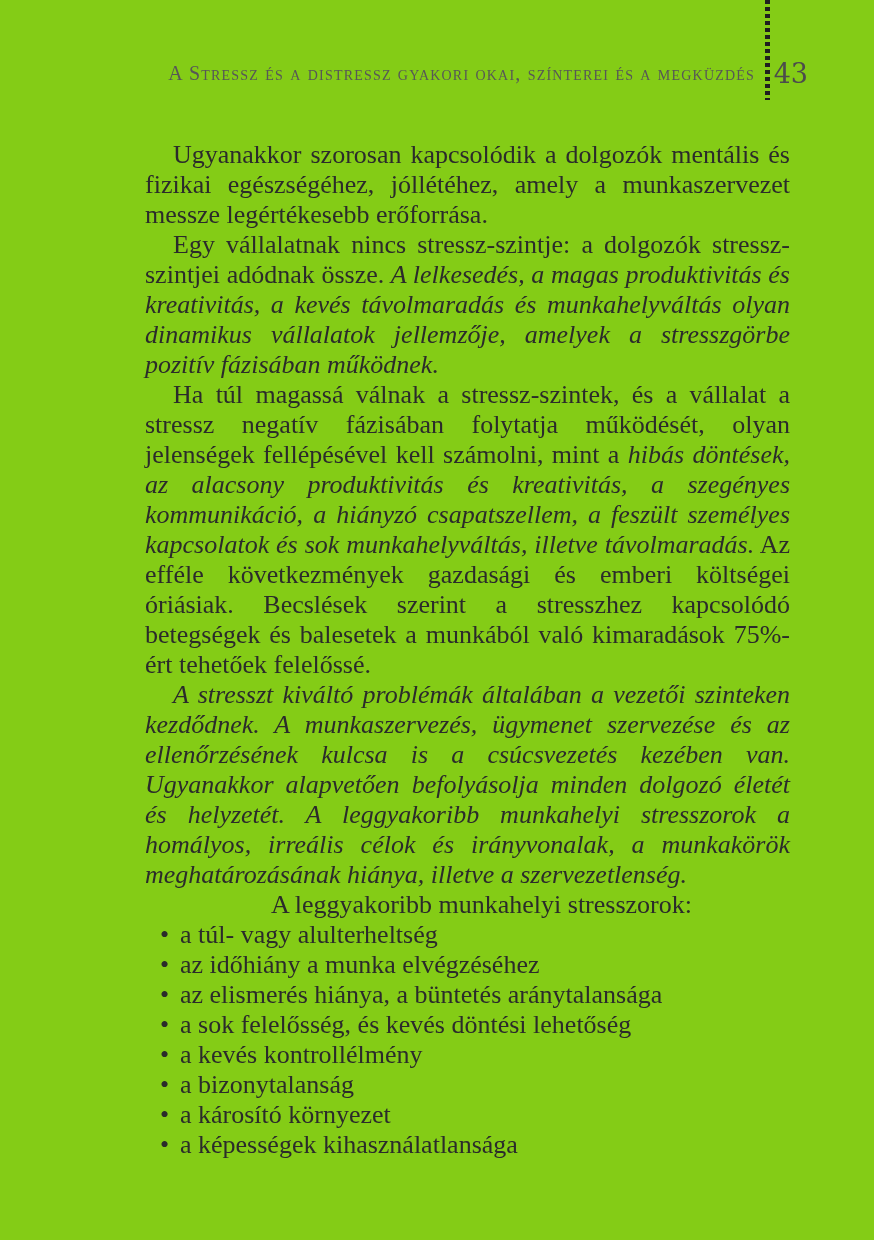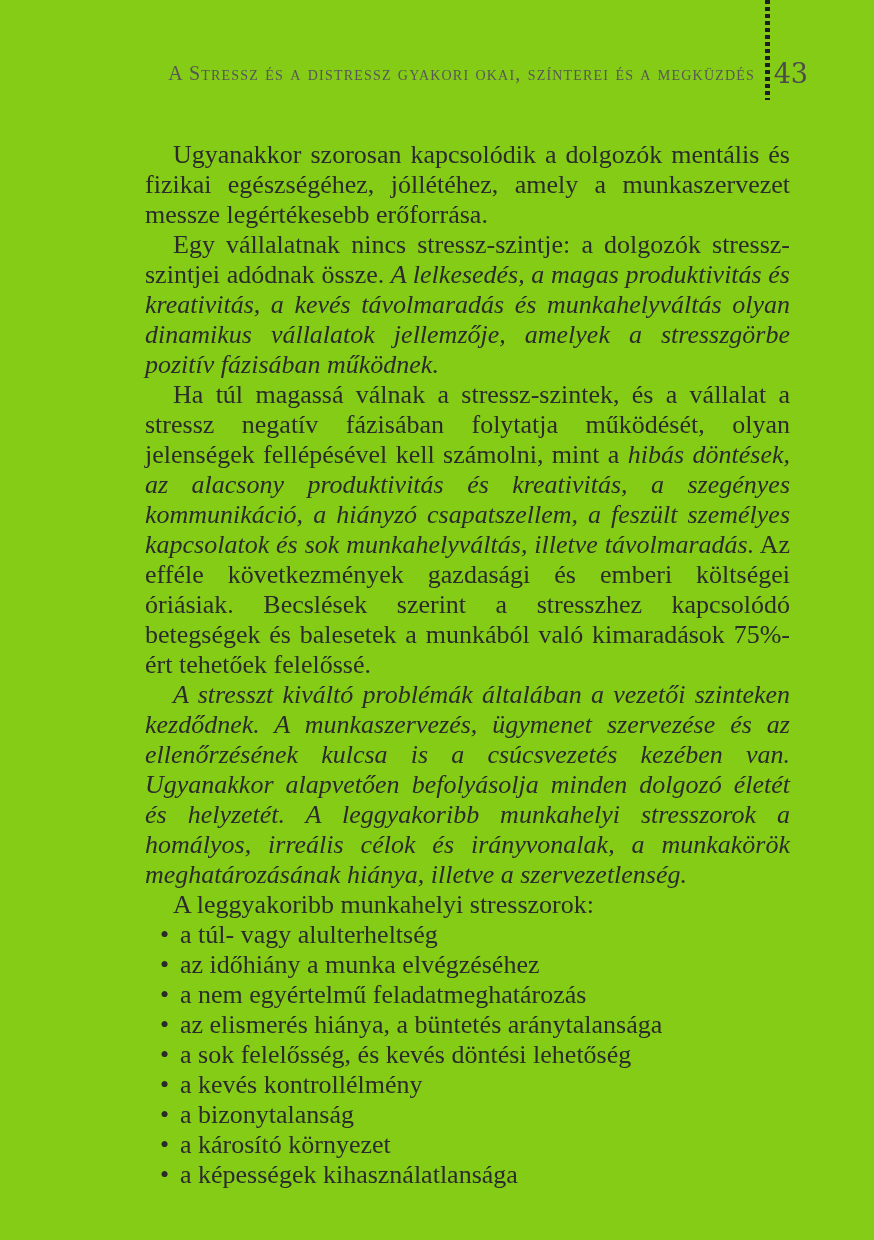--- a/index.html
+++ b/index.html
@@ -65,21 +65,21 @@
     margin: 0;
     text-indent: 28px;
   }
   .run-italic { font-style: italic; }
   .run-normal { font-style: normal; }
 
   .list-intro {
     margin: 0;
     margin-top: 30px;
     text-indent: 28px;
-    text-align: left;
+    text-align: center;
   }
   ul.stressor-list {
     list-style: none;
     margin: 0;
     padding: 0 0 0 15px;
     text-align: left;
   }
   ul.stressor-list li {
     margin: 0;
     line-height: 30px;
@@ -109,21 +109,20 @@
 
     <p><span class="run-normal">Ha túl magassá válnak a stressz-szintek, és a vállalat a stressz negatív fázisában folytatja működését, olyan jelenségek fellépésével kell számolni, mint a </span><span class="run-italic">hibás döntések, az alacsony produktivitás és kreativitás, a szegényes kommunikáció, a hiányzó csapatszellem, a feszült személyes kapcsolatok és sok munkahelyváltás, illetve távolmaradás.</span><span class="run-normal"> Az efféle következmények gazdasági és emberi költségei óriásiak. Becslések szerint a stresszhez kapcsolódó betegségek és balesetek a munkából való kimaradások 75%-ért tehetőek felelőssé.</span></p>
 
     <p><span class="run-italic">A stresszt kiváltó problémák általában a vezetői szinteken kezdődnek. A munkaszervezés, ügymenet szervezése és az ellenőrzésének kulcsa is a csúcsvezetés kezében van. Ugyanakkor alapvetően befolyásolja minden dolgozó életét és helyzetét. A leggyakoribb munkahelyi stresszorok a homályos, irreális célok és irányvonalak, a munkakörök meghatározásának hiánya, illetve a szervezetlenség.</span></p>
 
     <p class="list-intro">A leggyakoribb munkahelyi stresszorok:</p>
 
     <ul class="stressor-list">
       <li><span class="bullet">•</span><span>a túl- vagy alulterheltség</span></li>
       <li><span class="bullet">•</span><span>az időhiány a munka elvégzéséhez</span></li>
-      <li><span class="bullet">•</span><span>a nem egyértelmű feladatmeghatározás</span></li>
       <li><span class="bullet">•</span><span>az elismerés hiánya, a büntetés aránytalansága</span></li>
       <li><span class="bullet">•</span><span>a sok felelősség, és kevés döntési lehetőség</span></li>
       <li><span class="bullet">•</span><span>a kevés kontrollélmény</span></li>
       <li><span class="bullet">•</span><span>a bizonytalanság</span></li>
       <li><span class="bullet">•</span><span>a károsító környezet</span></li>
       <li><span class="bullet">•</span><span>a képességek kihasználatlansága</span></li>
     </ul>
 
   </div>
 </div>

